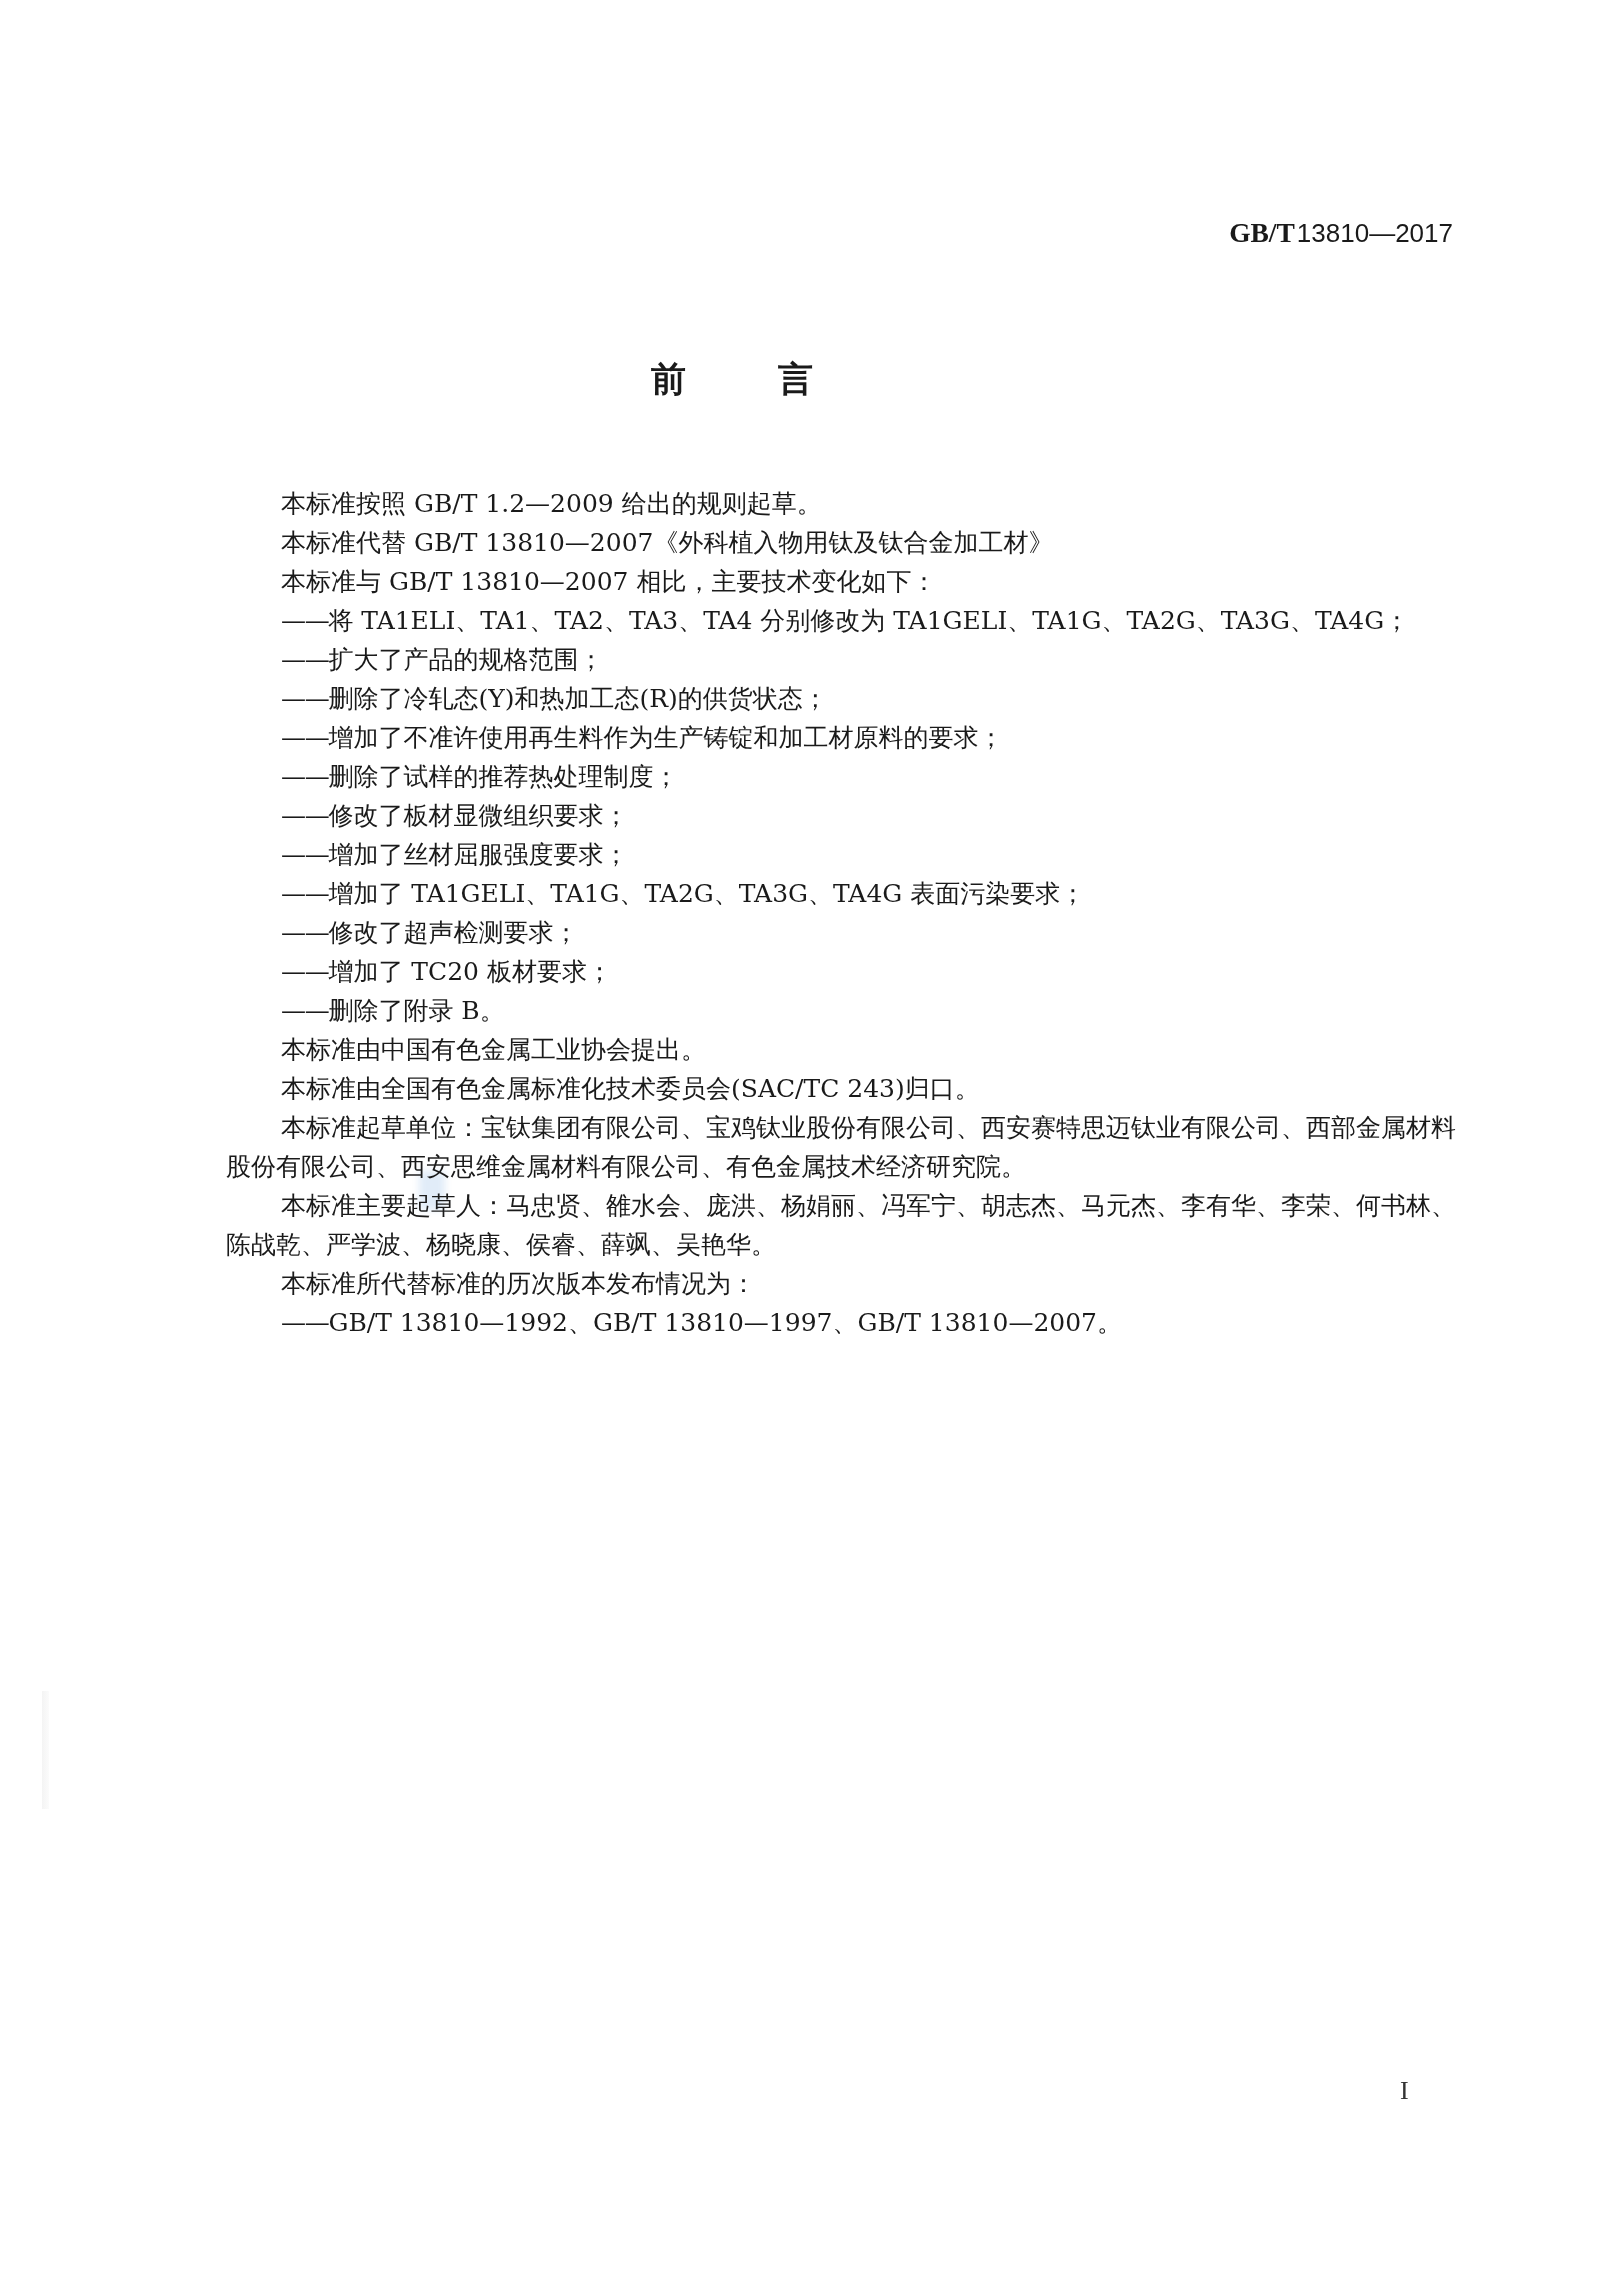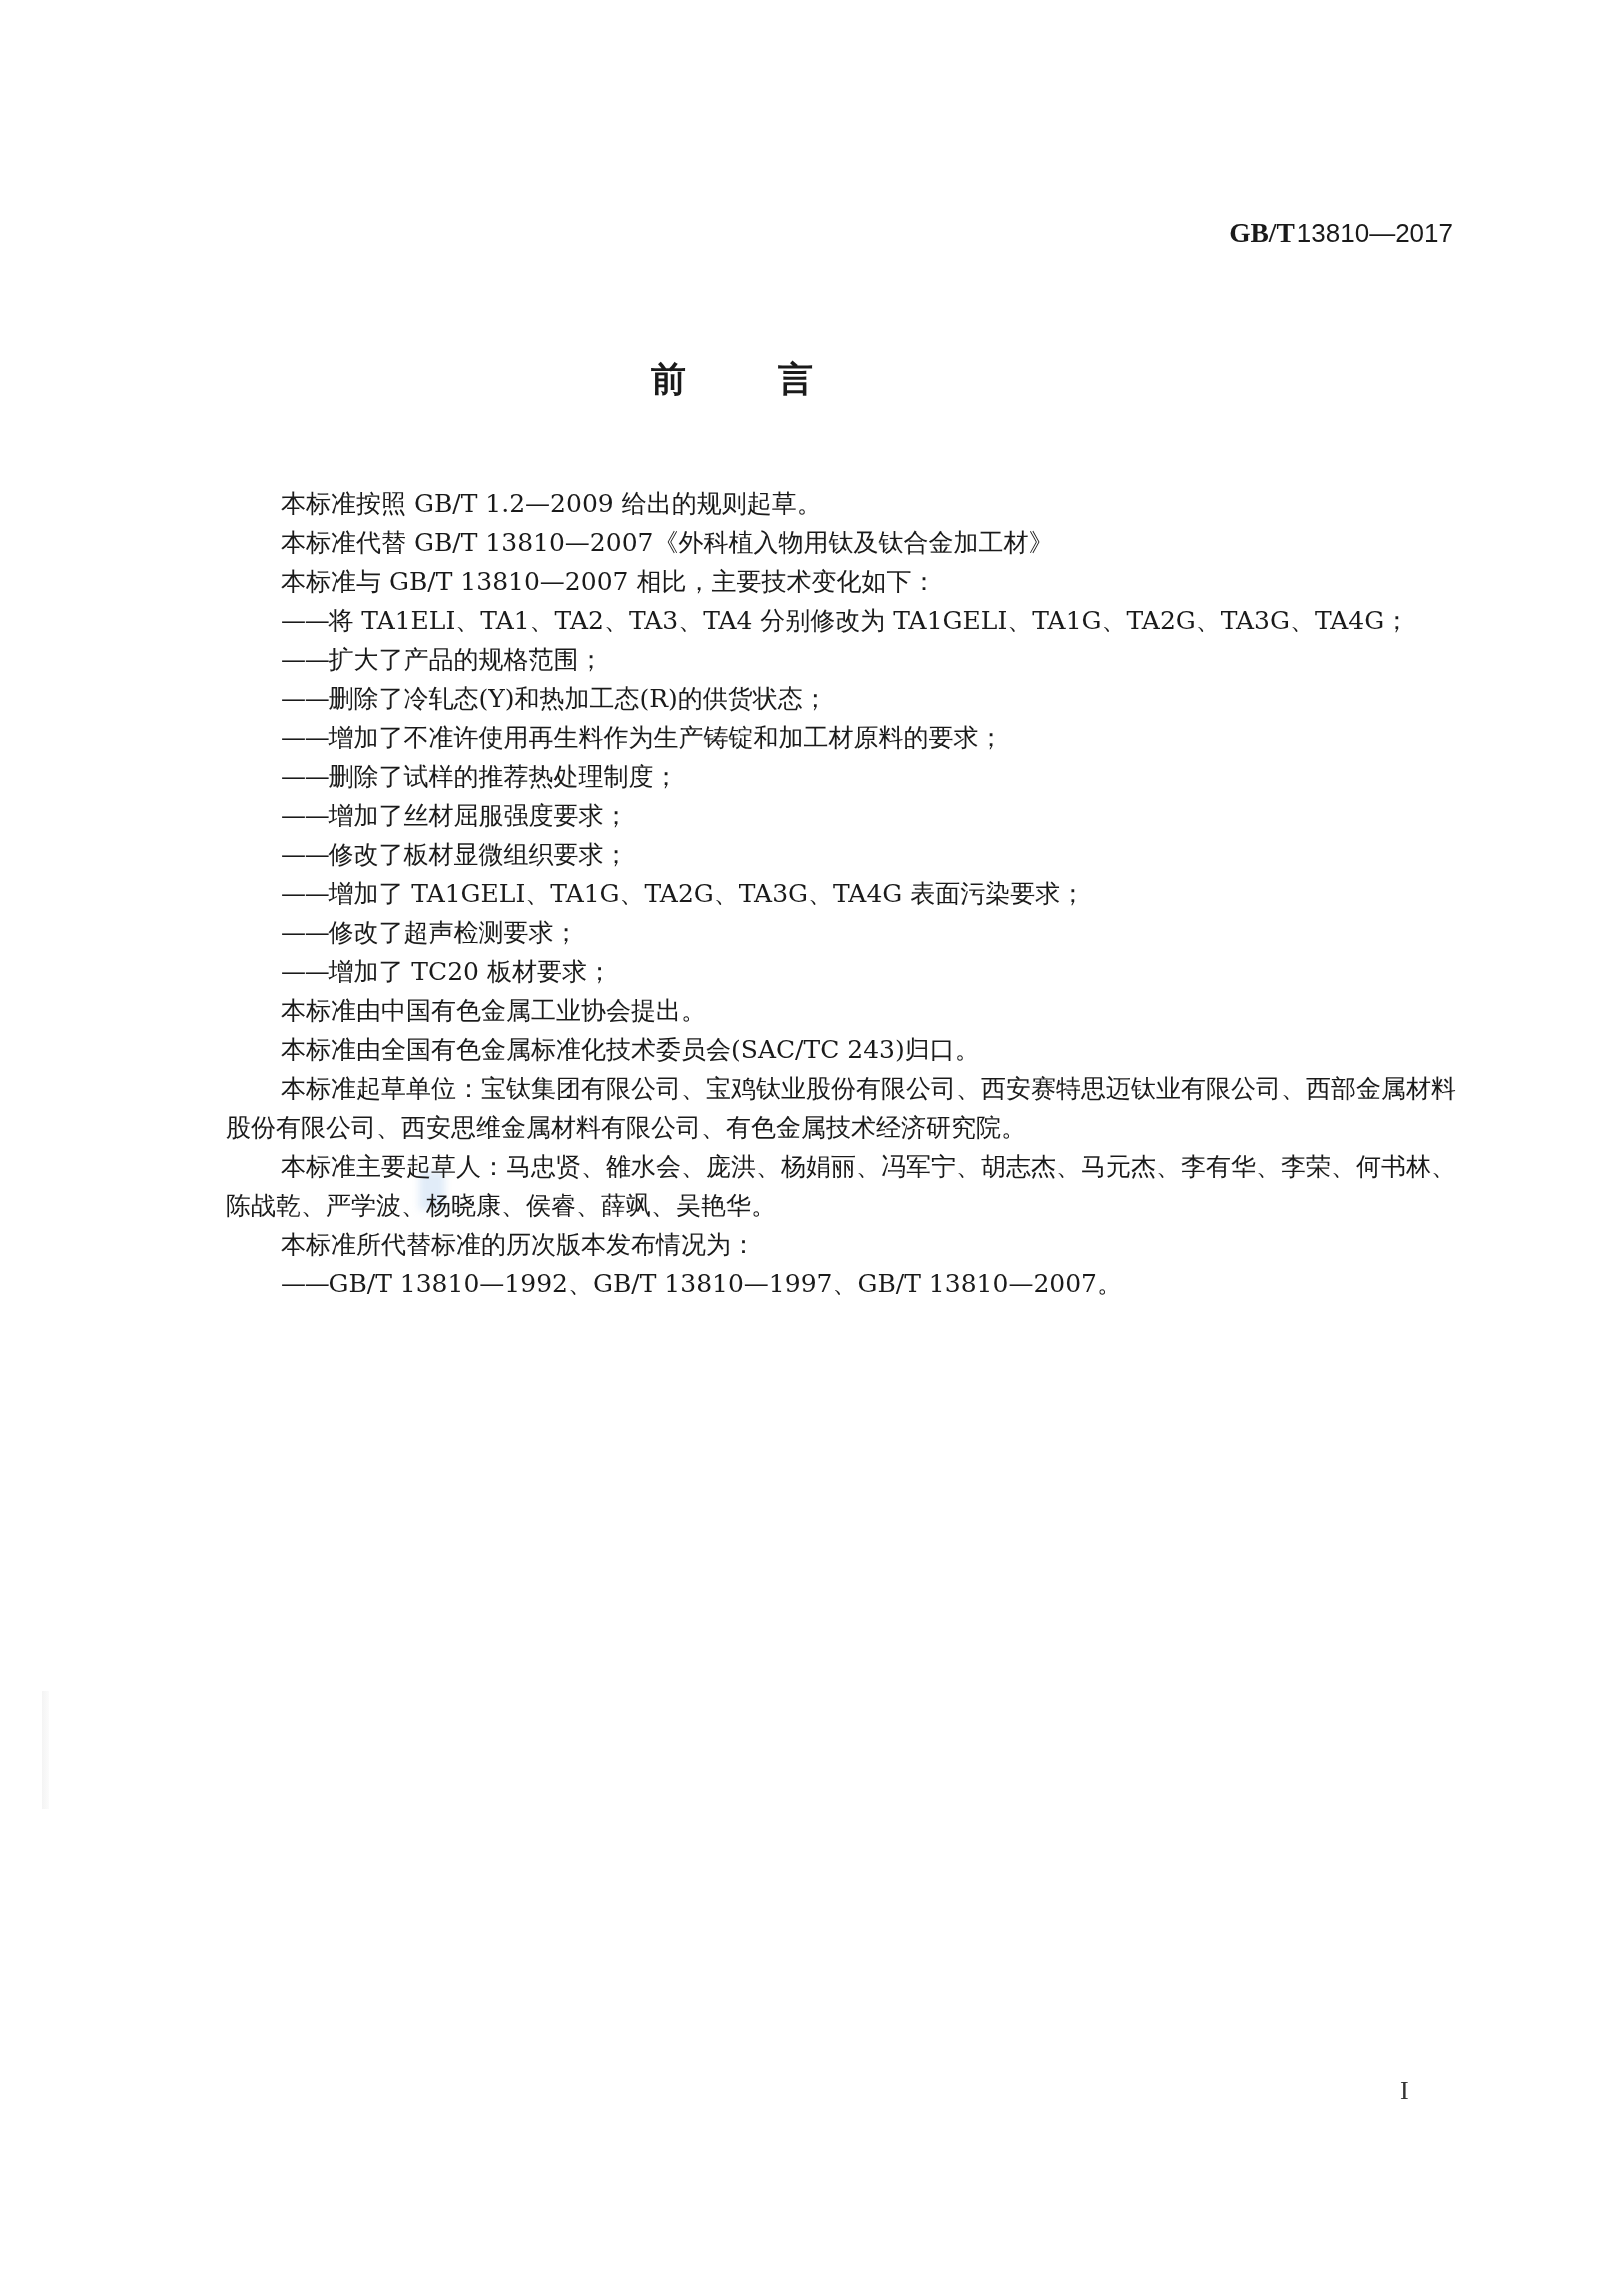--- a/index.html
+++ b/index.html
@@ -111,25 +111,26 @@
   <p class="para">本标准按照 GB/T 1.2—2009 给出的规则起草。</p>
   <p class="para">本标准代替 GB/T 13810—2007《外科植入物用钛及钛合金加工材》</p>
   <p class="para">本标准与 GB/T 13810—2007 相比，主要技术变化如下：</p>
 
   <div>
     <p class="item"><span class="dash">——</span><span>将 TA1ELI、TA1、TA2、TA3、TA4 分别修改为 TA1GELI、TA1G、TA2G、TA3G、TA4G；</span></p>
     <p class="item"><span class="dash">——</span><span>扩大了产品的规格范围；</span></p>
     <p class="item"><span class="dash">——</span><span>删除了冷轧态(Y)和热加工态(R)的供货状态；</span></p>
     <p class="item"><span class="dash">——</span><span>增加了不准许使用再生料作为生产铸锭和加工材原料的要求；</span></p>
     <p class="item"><span class="dash">——</span><span>删除了试样的推荐热处理制度；</span></p>
+    <p class="item"><span class="dash">——</span><span>修改了板材显微组织要求；</span></p>
     <p class="item"><span class="dash">——</span><span>增加了丝材屈服强度要求；</span></p>
-    <p class="item"><span class="dash">——</span><span>修改了板材显微组织要求；</span></p>
     <p class="item"><span class="dash">——</span><span>增加了 TA1GELI、TA1G、TA2G、TA3G、TA4G 表面污染要求；</span></p>
     <p class="item"><span class="dash">——</span><span>修改了超声检测要求；</span></p>
     <p class="item"><span class="dash">——</span><span>增加了 TC20 板材要求；</span></p>
+    <p class="item"><span class="dash">——</span><span>删除了附录 B。</span></p>
   </div>
 
   <p class="para">本标准由中国有色金属工业协会提出。</p>
   <p class="para">本标准由全国有色金属标准化技术委员会(SAC/TC 243)归口。</p>
   <p class="para">本标准起草单位：宝钛集团有限公司、宝鸡钛业股份有限公司、西安赛特思迈钛业有限公司、西部金属材料股份有限公司、西安思维金属材料有限公司、有色金属技术经济研究院。</p>
   <p class="para">本标准主要起草人：马忠贤、雒水会、庞洪、杨娟丽、冯军宁、胡志杰、马元杰、李有华、李荣、何书林、陈战乾、严学波、杨晓康、侯睿、薛飒、吴艳华。</p>
   <p class="para">本标准所代替标准的历次版本发布情况为：</p>
   <p class="item"><span class="dash">——</span><span>GB/T 13810—1992、GB/T 13810—1997、GB/T 13810—2007。</span></p>
 </div>
 

